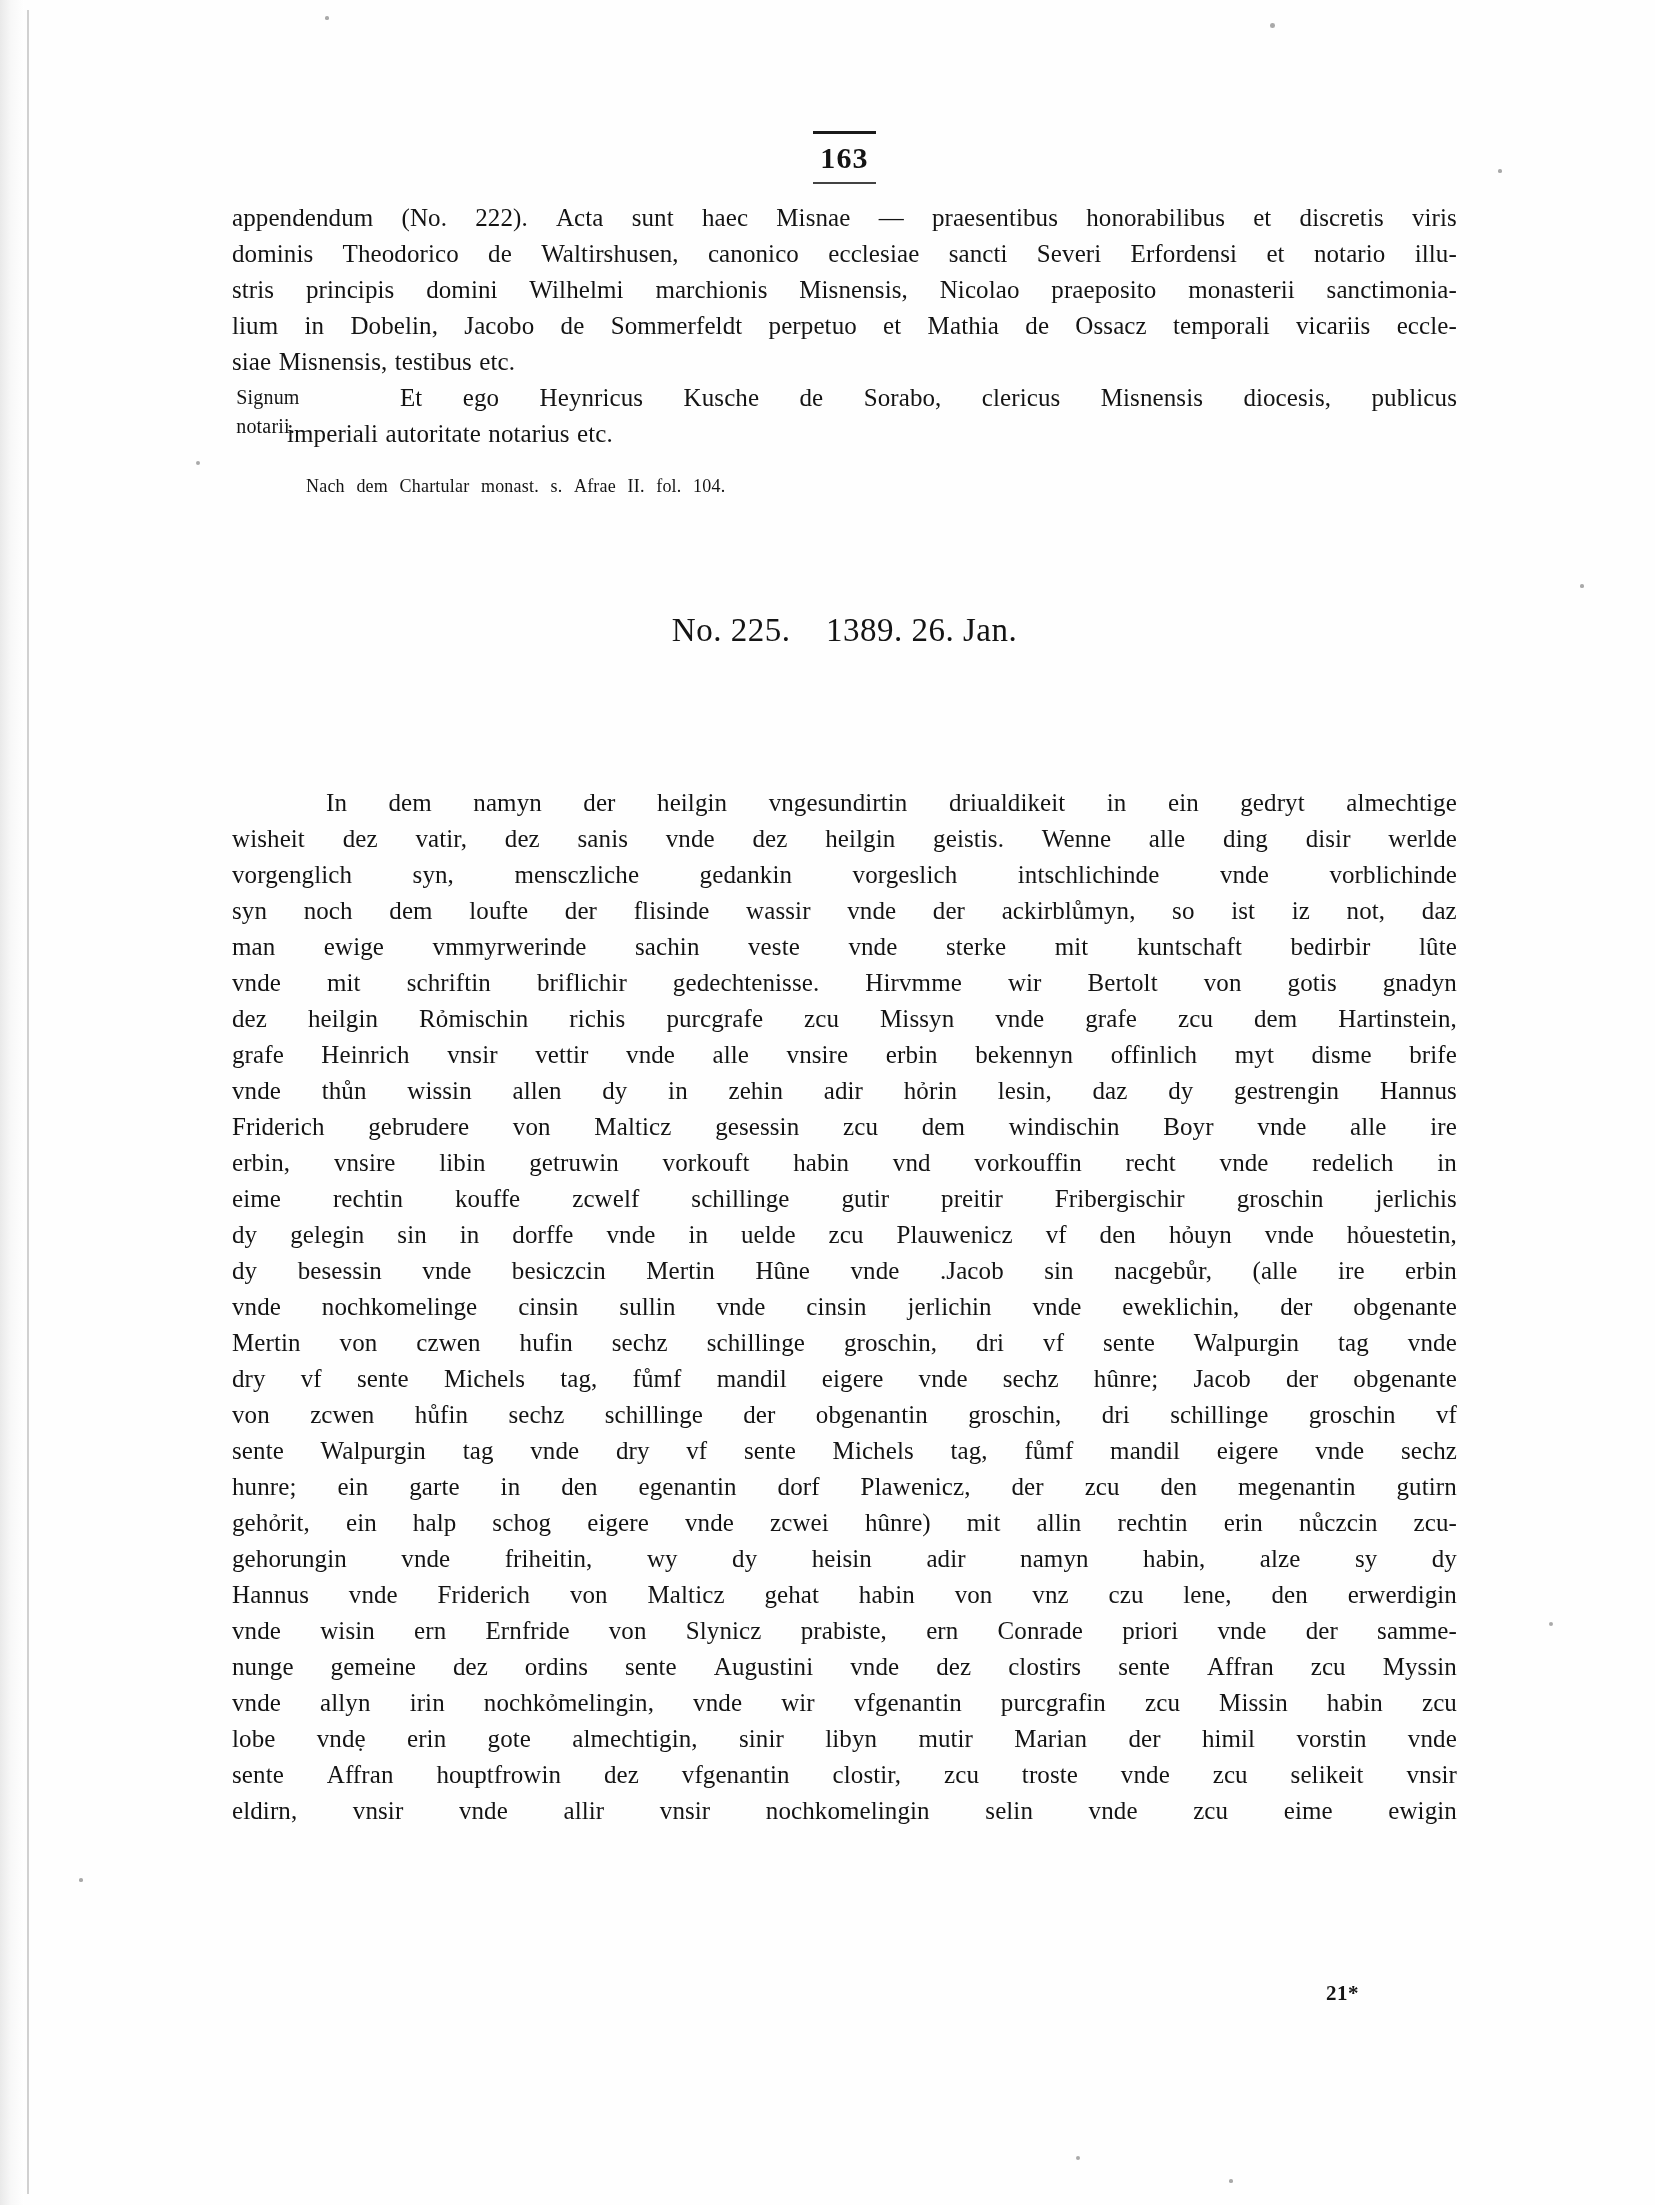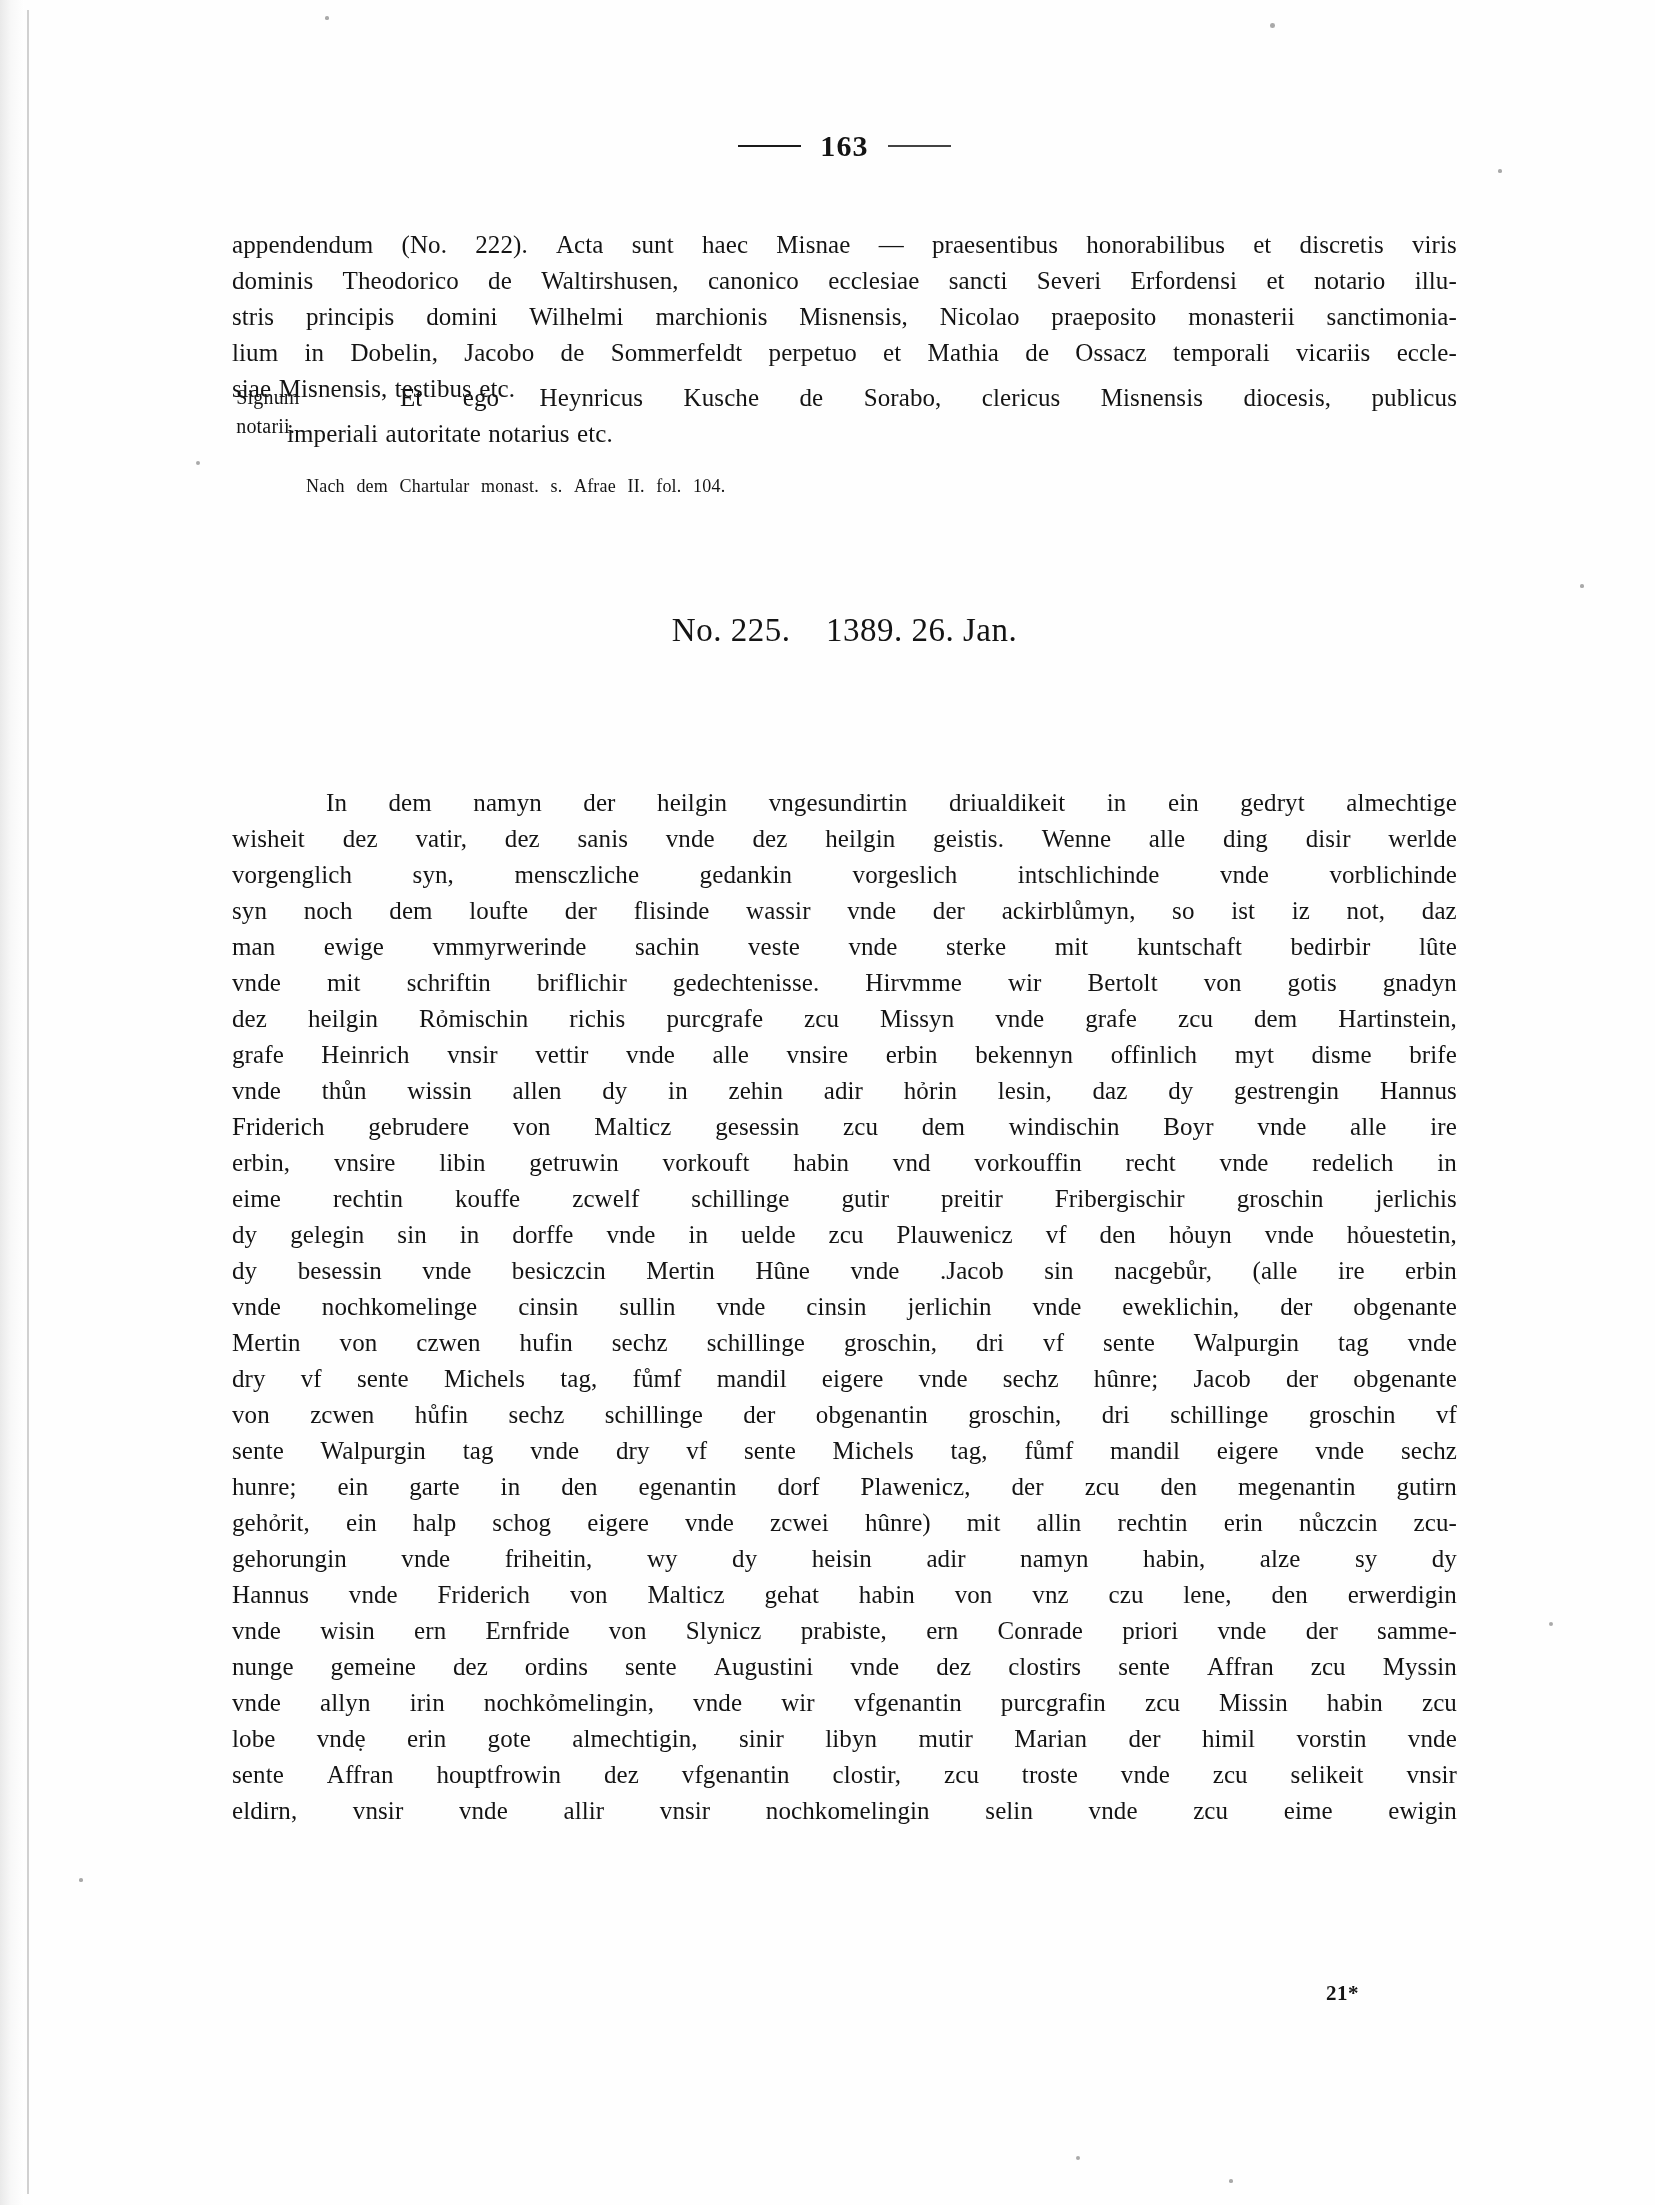--- a/index.html
+++ b/index.html
@@ -49,21 +49,22 @@
   }
 
   
   .runhead {
     position: absolute;
     left: 0; top: 131px;
     width: 1225px;
     display: flex;
     align-items: center;
     justify-content: center;
-    gap: 19px;
+    gap: 9px;
+    flex-direction: column;
   }
   .runhead .rule {
     display: block;
     width: 63px;
     height: 2.6px;
     background: #1a1a1a;
   }
   .runhead .rule.right { opacity: .82; }
   .runhead .folio {
     font-size: 30px;
@@ -166,21 +167,21 @@
   <div class="speck" style="left:1229px;top:2179px;width:3.7px;height:3.7px;"></div>
 
   <div class="content">
 
     <div class="runhead">
       <i class="rule"></i>
       <span class="folio">163</span>
       <i class="rule right"></i>
     </div>
 
-    <div class="body-block" style="top:200px;margin-top:27px;">
+    <div class="body-block" style="top:200px;">
       <div class="ln just">
         <span>appendendum</span>
         <span>(No.</span>
         <span>222).</span>
         <span>Acta</span>
         <span>sunt</span>
         <span>haec</span>
         <span>Misnae</span>
         <span>—</span>
         <span>praesentibus</span>

